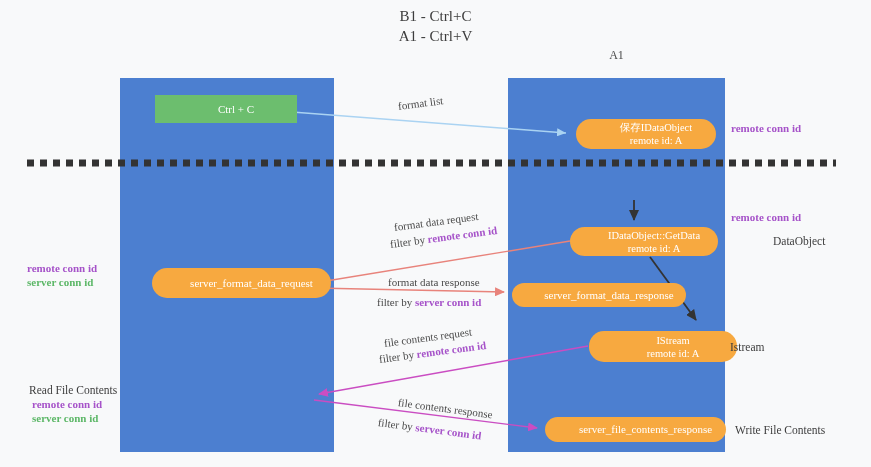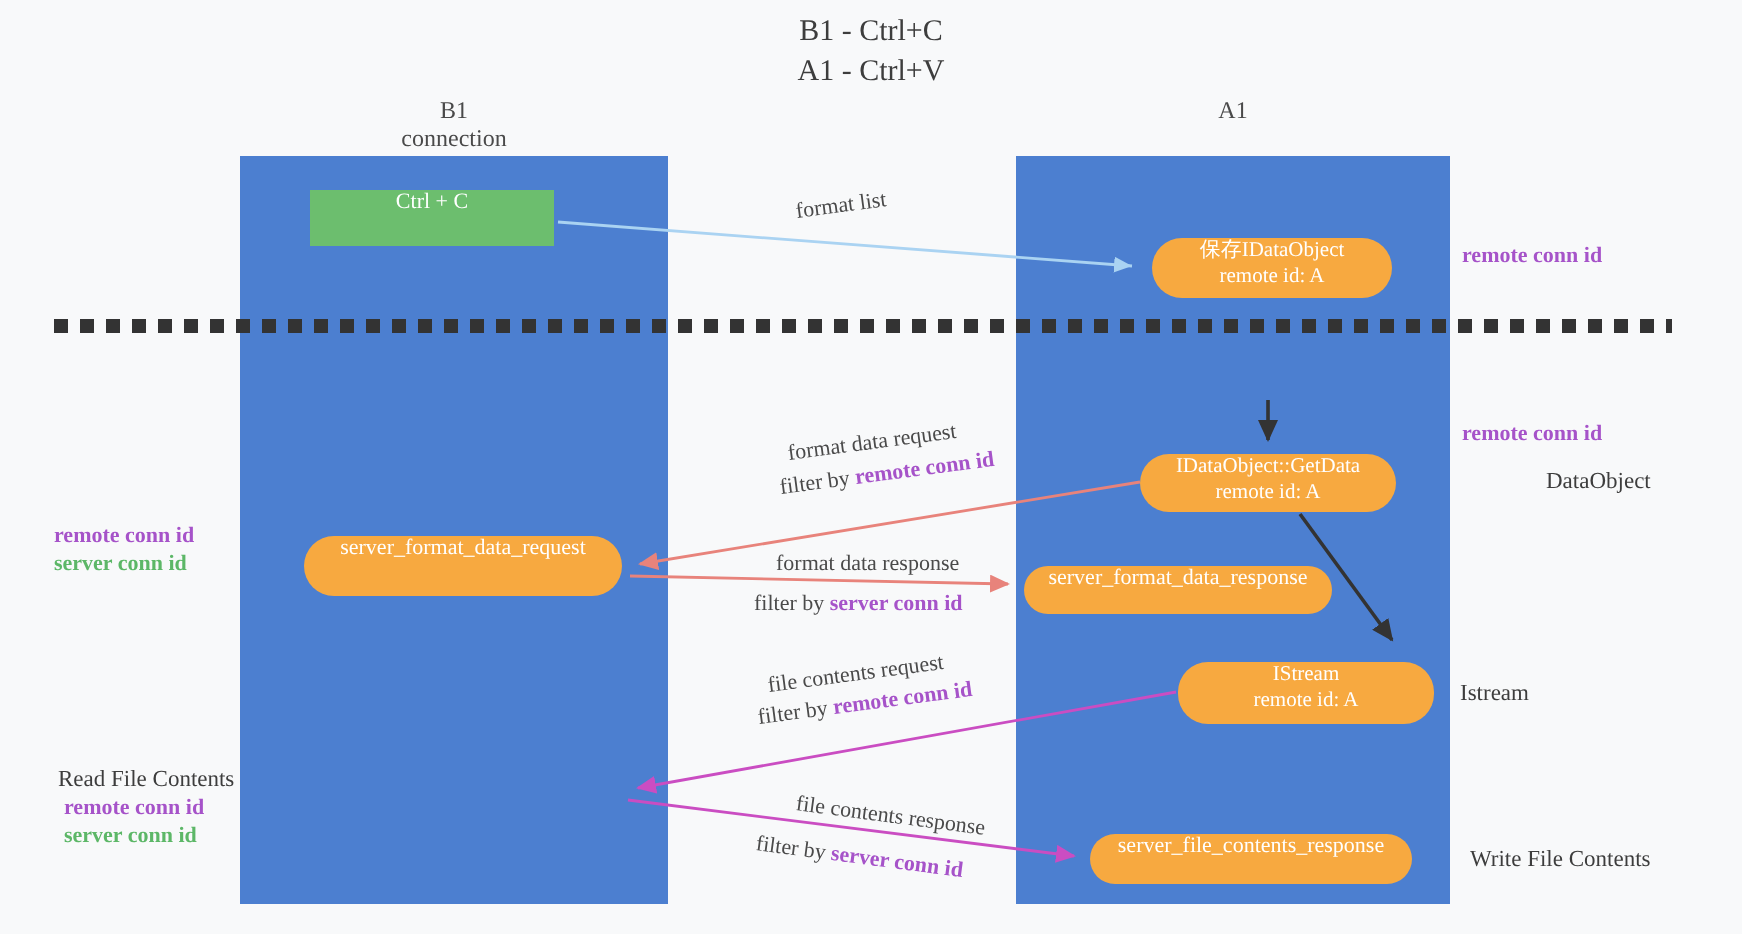--- a/index.html
+++ b/index.html
@@ -19,22 +19,23 @@
   #hdr-right{left:508px; width:217px;}
   .lifeline{
     position:absolute; top:78px; height:374px;
     background:var(--lifeline_blue,#4c7fd0);
   }
   #col-left{left:120px; width:214px;}
   #col-right{left:508px; width:217px;}
   svg.overlay{position:absolute; left:0; top:0; pointer-events:none;}
   .node{
     position:absolute; color:#fff; text-align:center; font-size:11px;
-    display:flex; flex-direction:column; justify-content:flex-start; line-height:13px;
+    display:flex; flex-direction:column; justify-content:center; line-height:13px;
     white-space:nowrap;
+    padding-left:20px;
   }
   .green{background:var(--node_green,#6cbe6e);}
   .orange{background:var(--node_orange,#f7a940);border-radius:15px;}
   #n-ctrlc{left:155px; top:95px; width:122px; height:28px;}
   #n-save{left:576px; top:119px; width:120px; height:30px; font-size:10.5px;}
   #n-ctrlv{left:573px; top:172px; width:121px; height:26px;}
   #n-getdata{left:570px; top:227px; width:128px; height:29px; font-size:10.5px;}
   #n-istream{left:589px; top:331px; width:128px; height:31px; font-size:10.5px;}
   #n-sfdreq{left:152px; top:268px; width:159px; height:30px;}
   #n-sfdres{left:512px; top:283px; width:154px; height:24px;}
@@ -76,24 +77,20 @@
 </head>
 <body>
 
 <div class="canvas">
 
   <div class="title">
     <div>B1 - Ctrl+C</div>
     <div>A1 - Ctrl+V</div>
   </div>
 
-  <div class="col-header" id="hdr-left">
-    <div>B1</div>
-    <div>connection</div>
-  </div>
   <div class="col-header" id="hdr-right">
     <div>A1</div>
   </div>
 
   <div class="lifeline" id="col-left"></div>
   <div class="lifeline" id="col-right"></div>
 
   <svg class="overlay" width="871" height="467" viewBox="0 0 871 467">
     <defs>
       <marker id="ah-blue" markerUnits="userSpaceOnUse" markerWidth="10" markerHeight="8" refX="9" refY="4" orient="auto">

